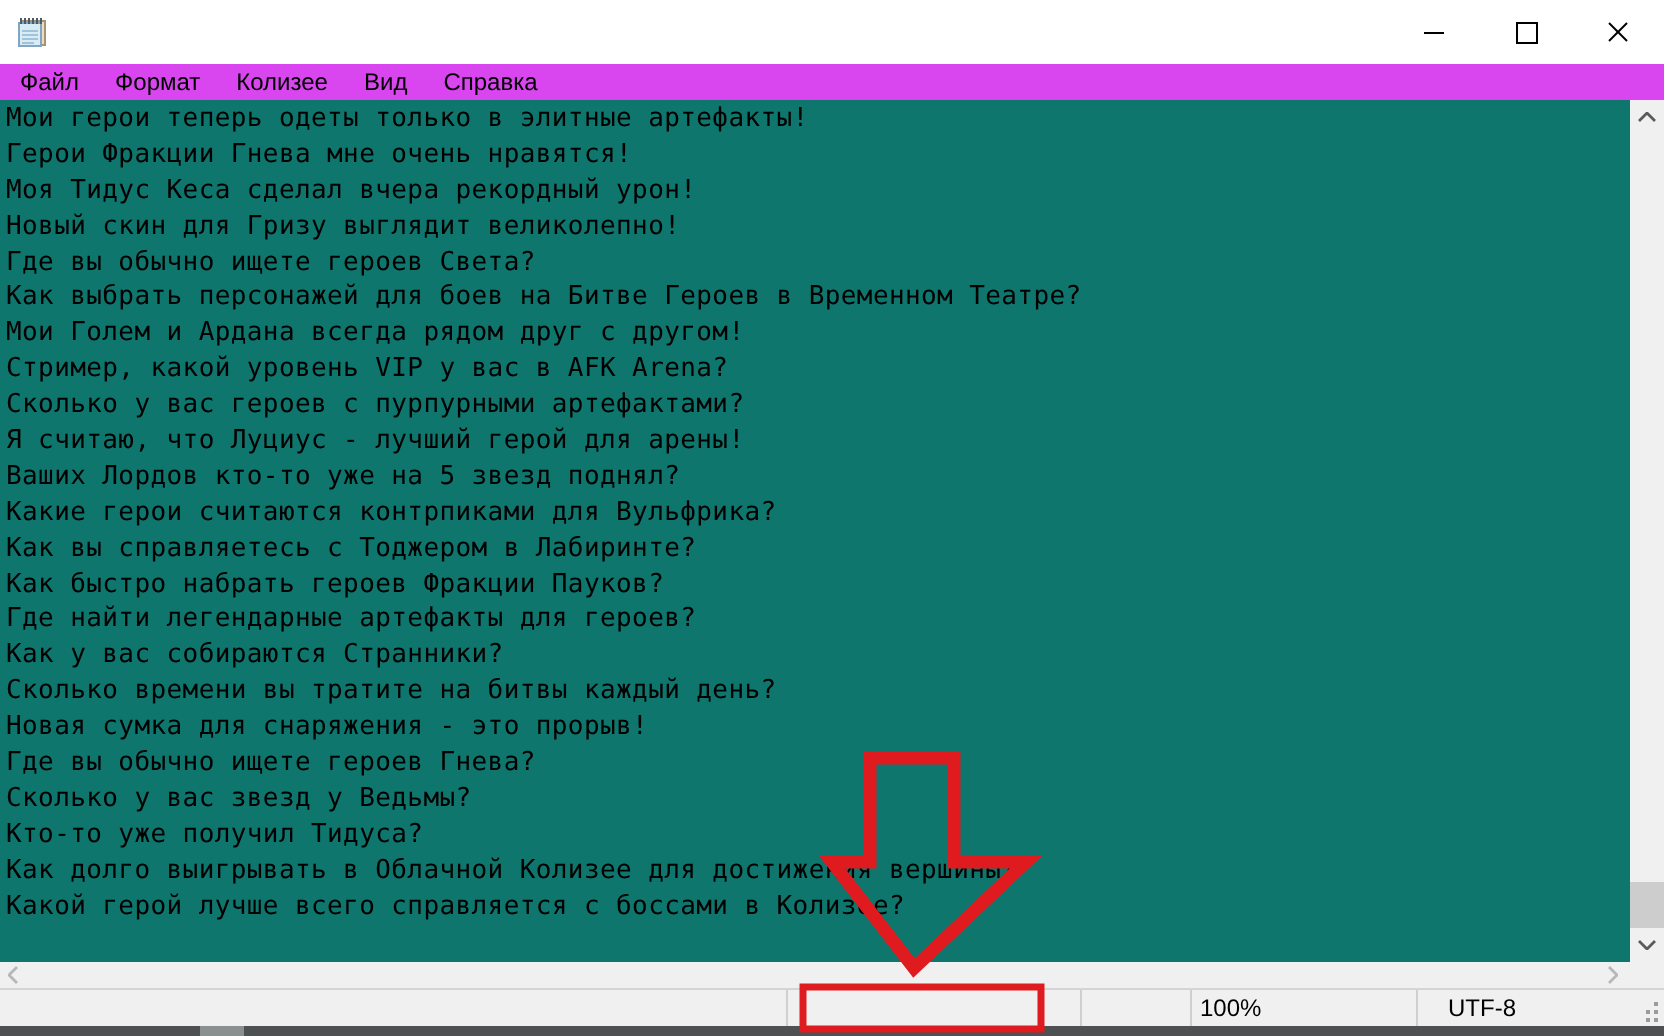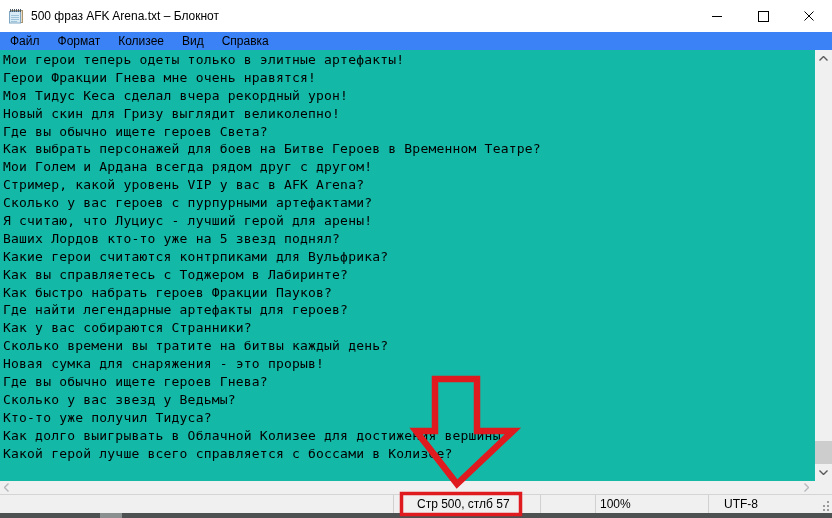--- a/index.html
+++ b/index.html
@@ -9,26 +9,26 @@
   }
   
   .titlebar{position:absolute;left:0;top:0;width:832px;height:32px;background:#fff;display:flex;align-items:center;}
   .app-icon{width:16px;height:16px;margin-left:8px;flex:0 0 auto;}
   .title-text{font-size:12px;margin-left:7px;white-space:nowrap;}
   .caption-buttons{position:absolute;right:0;top:0;height:32px;display:flex;}
   .cap-btn{width:46px;height:32px;display:flex;align-items:center;justify-content:center;background:#fff;}
   .min-glyph{width:10px;height:0;border-top:1px solid #000;}
   .max-glyph{width:9px;height:9px;border:1px solid #000;}
   
-  .menubar{position:absolute;left:0;top:32px;width:832px;height:18px;background:#3b82f6;display:flex;align-items:center;font-size:12px;border-bottom:1px solid #f0f4fa;}
+  .menubar{position:absolute;left:0;top:32px;width:832px;height:18px;background:#d946ef;display:flex;align-items:center;font-size:12px;border-bottom:1px solid #f0f4fa;}
   .menu-item{padding:0 9px;height:18px;line-height:18px;}
   .menu-item:first-child{margin-left:1px;}
   
   .editor{
-    position:absolute;left:0;top:50px;width:812px;height:431px;background:#14b8a6;overflow:hidden;
+    position:absolute;left:0;top:50px;width:812px;height:431px;background:#0f766e;overflow:hidden;
     font-family:"DejaVu Sans Mono", monospace;font-size:13px;line-height:17.9px;letter-spacing:0.2px;
     padding:1px 0 0 3px;white-space:pre;
   }
   .line{height:17.9px;}
   
   .vscroll{position:absolute;right:0;top:50px;width:17px;height:431px;background:#f0f0f0;}
   .sb-btn{position:absolute;left:0;width:17px;height:17px;display:flex;align-items:center;justify-content:center;}
   .sb-up{top:0;} .sb-down{bottom:17px;}
   .v-thumb{position:absolute;left:0;top:391px;width:17px;height:23px;background:#cdcdcd;}
   .hscroll{position:absolute;left:0;top:481px;width:815px;height:13px;background:#f0f0f0;}
@@ -63,21 +63,20 @@
       </g>
       <g stroke="#4a5a66" stroke-width="1">
         <line x1="2.5" y1="1" x2="2.5" y2="4"></line>
           <line x1="4.5" y1="1" x2="4.5" y2="4"></line>
         <line x1="6.5" y1="1" x2="6.5" y2="4"></line>
           <line x1="8.5" y1="1" x2="8.5" y2="4"></line>
         <line x1="10.5" y1="1" x2="10.5" y2="4"></line>
           <line x1="12.5" y1="1" x2="12.5" y2="4"></line>
       </g>
     </svg>
-    <span class="title-text">500 фраз AFK Arena.txt – Блокнот</span>
     <div class="caption-buttons">
       <div class="cap-btn">
           <span class="min-glyph"></span>
         </div>
       <div class="cap-btn">
           <span class="max-glyph"></span>
         </div>
       <div class="cap-btn">
         <svg width="10" height="10" viewBox="0 0 10 10">
           <line x1="0.5" y1="0.5" x2="9.5" y2="9.5" stroke="#000" stroke-width="1"></line>
@@ -123,21 +122,20 @@
       </svg>
     </div>
   </div>
   <div class="sb-corner"></div>
 
   <div class="statusbar">
     <div class="sb-sep" style="left:393px;"></div>
     <div class="sb-sep" style="left:540px;"></div>
     <div class="sb-sep" style="left:595px;"></div>
     <div class="sb-sep" style="left:708px;"></div>
-    <span class="sb-text" style="left:417px;">Стр 500, стлб 57</span>
     <span class="sb-text" style="left:552px;margin-left:48px;">100%</span>
     <span class="sb-text" style="left:724px;text-align:center;">UTF-8</span>
     <svg class="grip" width="11" height="11" viewBox="0 0 11 11">
       <g fill="#9b9b9b">
         <rect x="8" y="0" width="2" height="2"></rect>
           <rect x="8" y="4" width="2" height="2"></rect>
           <rect x="8" y="8" width="2" height="2"></rect>
         <rect x="4" y="4" width="2" height="2" fill="none"></rect>
           <rect x="4" y="8" width="2" height="2"></rect>
           <rect x="0" y="8" width="2" height="2" fill="none"></rect>

